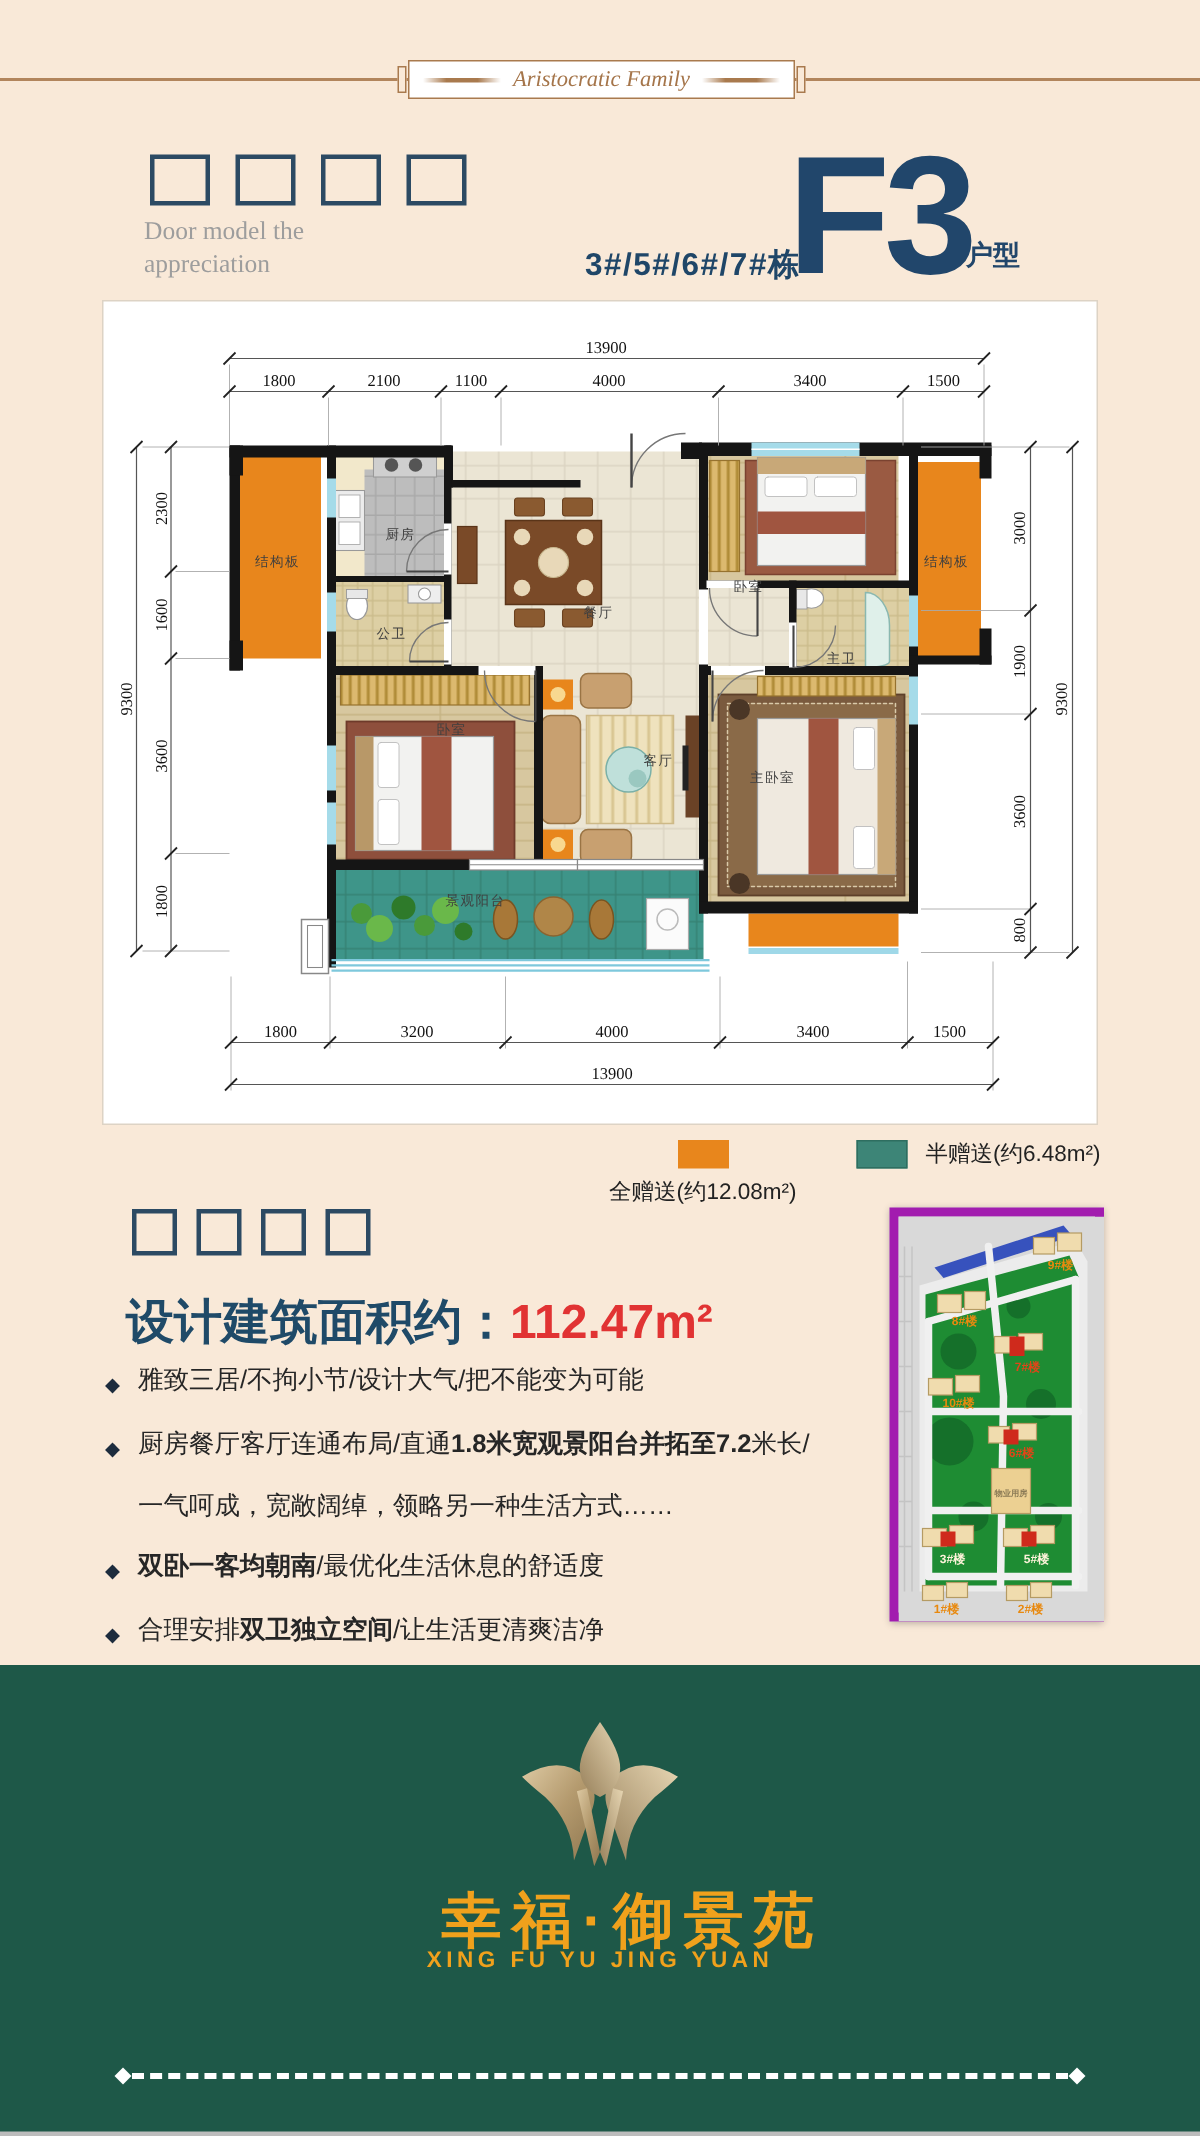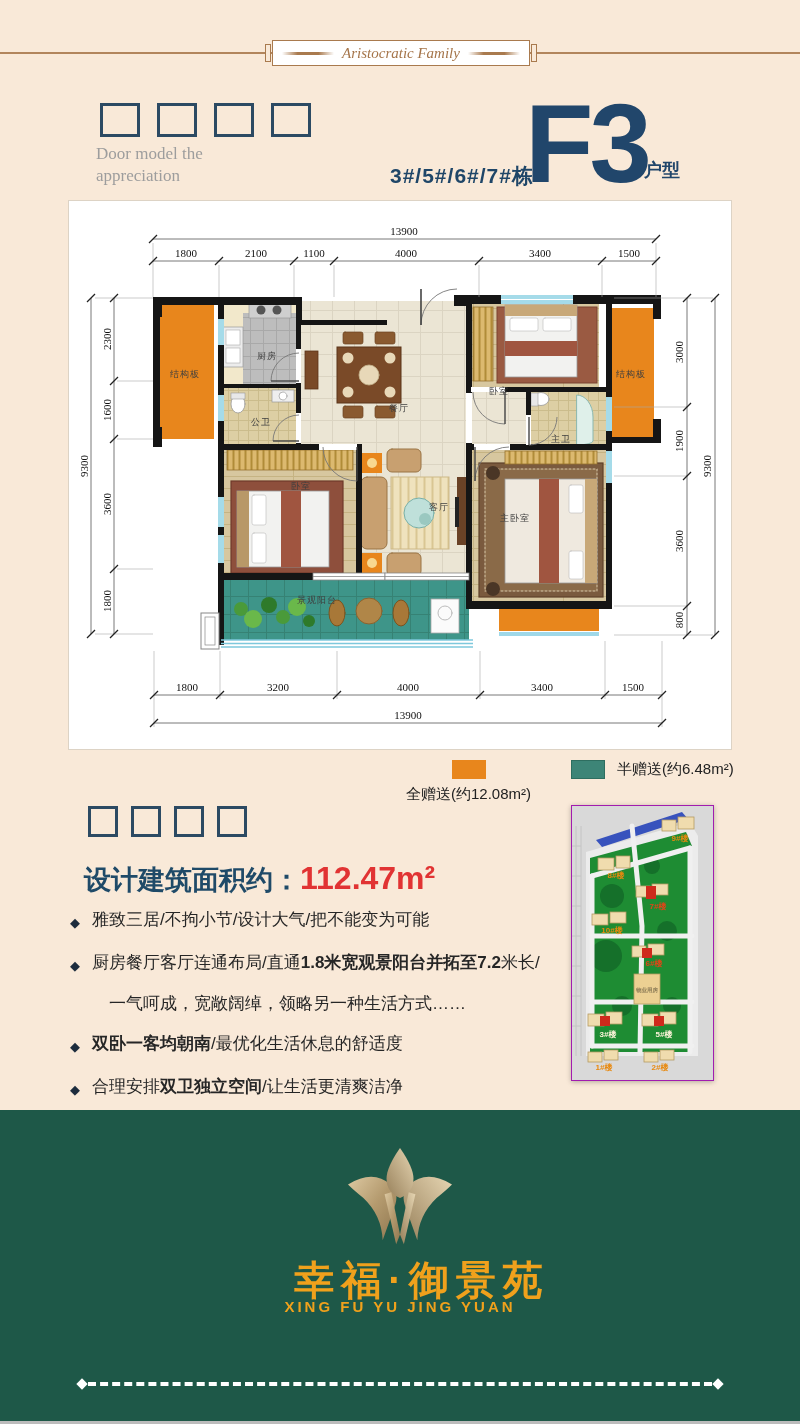--- a/index.html
+++ b/index.html
@@ -49,32 +49,32 @@
   .legend-full { left:406px; top:760px;flex-direction:column; }
   .legend-half { left:571px; top:760px;gap:12px; }
   .legend-full .legend-swatch { background:#e8861c; }
   .legend-half .legend-swatch { background:#3d8577; border:1px solid #2e6e60; }
 
   
   .sq-row.small { left:88px; top:806px; }
   .sq-row.small { gap:13px; }
   .sq-row.small .sq { width:30px; height:31px; border:3px solid #2c4a63; }
   .area-line { position:absolute; left:84px; top:860px; white-space:nowrap; }
-  .area-label { font-size:27px; font-weight:bold; color:#1f4a68; vertical-align:baseline; }
+  .area-label { font-size:32px; font-weight:bold; color:#1f4a68; vertical-align:baseline; }
   .area-value { font-size:32px; font-weight:bold; color:#e13333; vertical-align:baseline; }
   .features { position:absolute; left:70px; top:908px; width:520px; }
   .feat-row { display:flex; align-items:flex-start; margin-bottom:17px; font-size:17px; color:#262626; line-height:23px; }
   .feat-row .dia { width:22px; flex:0 0 22px; color:#1d2c3d; font-size:13px; padding-top:3px; }
-  .feat-row.cont { margin-top:-2px;gap:17px; }
+  .feat-row.cont { margin-top:-2px; }
   .feat-row b { font-weight:bold; }
 
   
   .sitemap {
-    position:absolute; left:571px; top:805px; width:143px; height:276px;
-    background:#d9d9d9; border:1px solid #a21caf; box-shadow:0 1px 5px rgba(0,0,0,.28);text-decoration:underline;
+    position:absolute; left:593px; top:805px; width:143px; height:276px;
+    background:#d9d9d9; border:6px solid #a21caf; box-shadow:0 1px 5px rgba(0,0,0,.28);text-decoration:underline;
   }
   .sitemap svg { display:block; }
   .sitemap text { font-family:"Liberation Sans", sans-serif; font-weight:bold; }
 
   
   .footer { position:absolute; left:0; top:1110px; width:800px; height:314px; background:#1e5848; }
   .brand { position:absolute; left:0; width:800px; top:143px; text-align:center; font-size:40px; font-weight:bold; color:#f0a11c; letter-spacing:7px;padding-left:44px; }
   .brand-pinyin { position:absolute; left:0; width:800px; top:188px; text-align:center; font-size:15px; font-weight:bold; color:#f0a11c; letter-spacing:3px; }
   .dash-line { position:absolute; left:88px; top:272px; width:624px; border-top:4px dashed #fff; }
   .dash-line .dmd { position:absolute; top:-6px; width:8px; height:8px; background:#fff; transform:rotate(45deg); }

